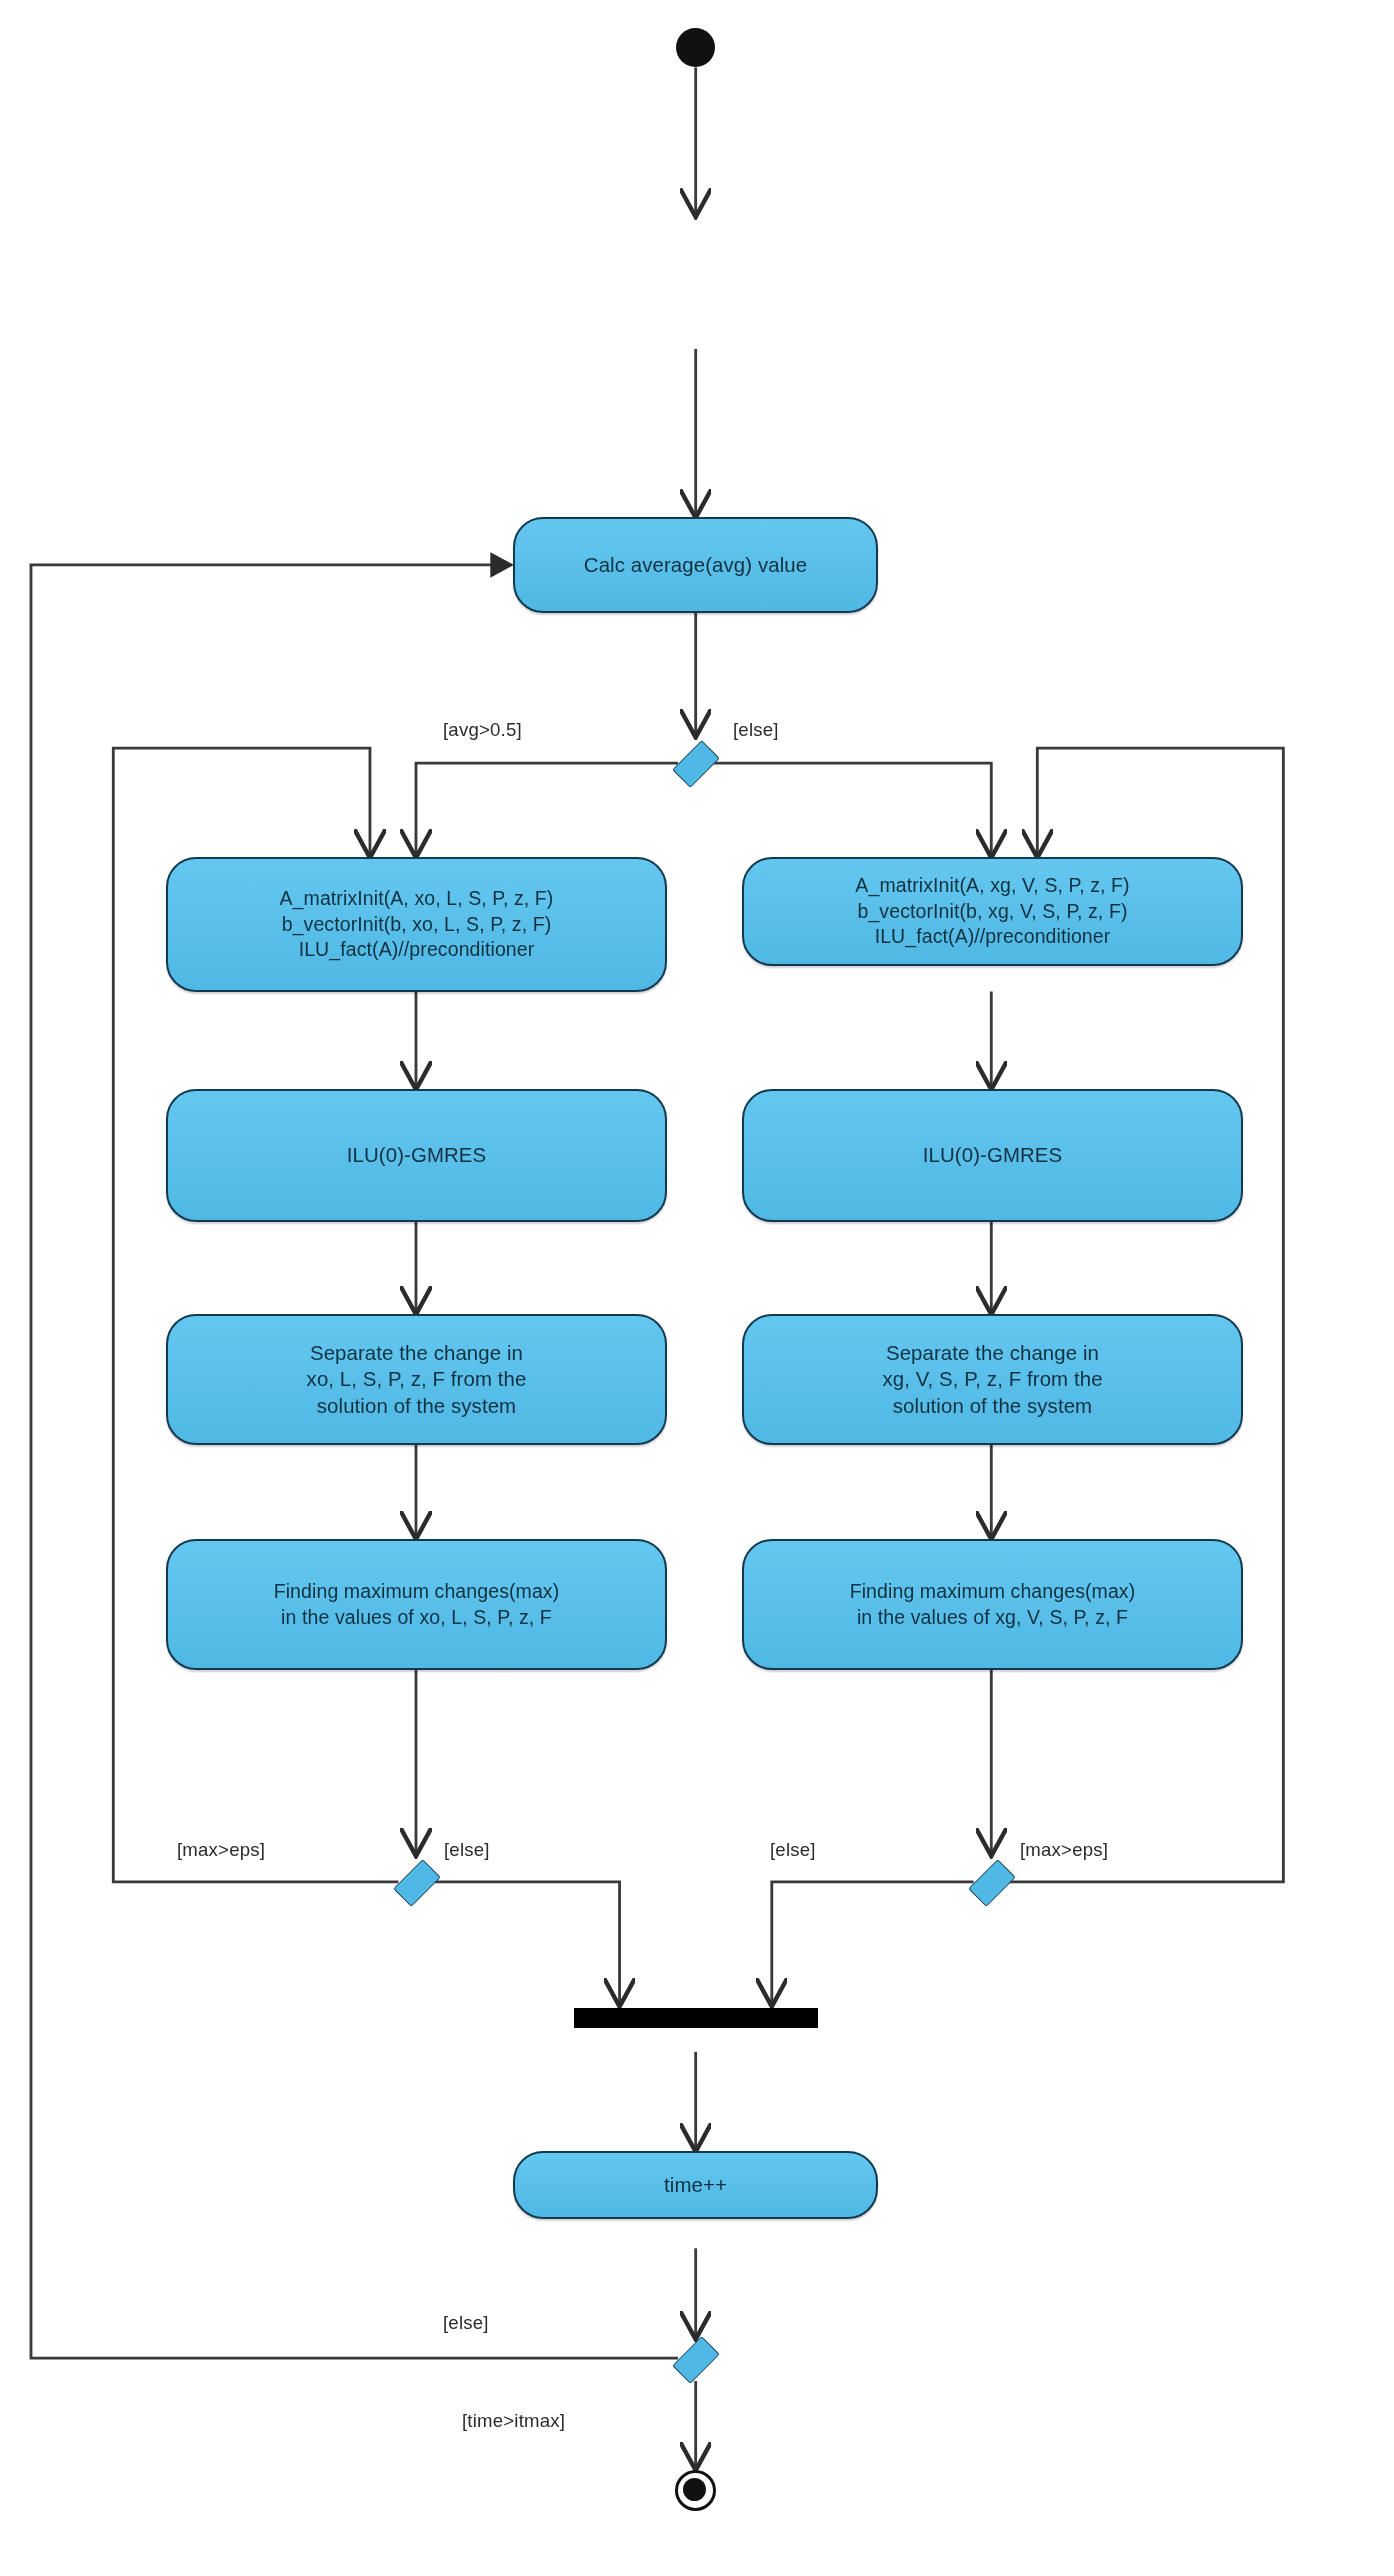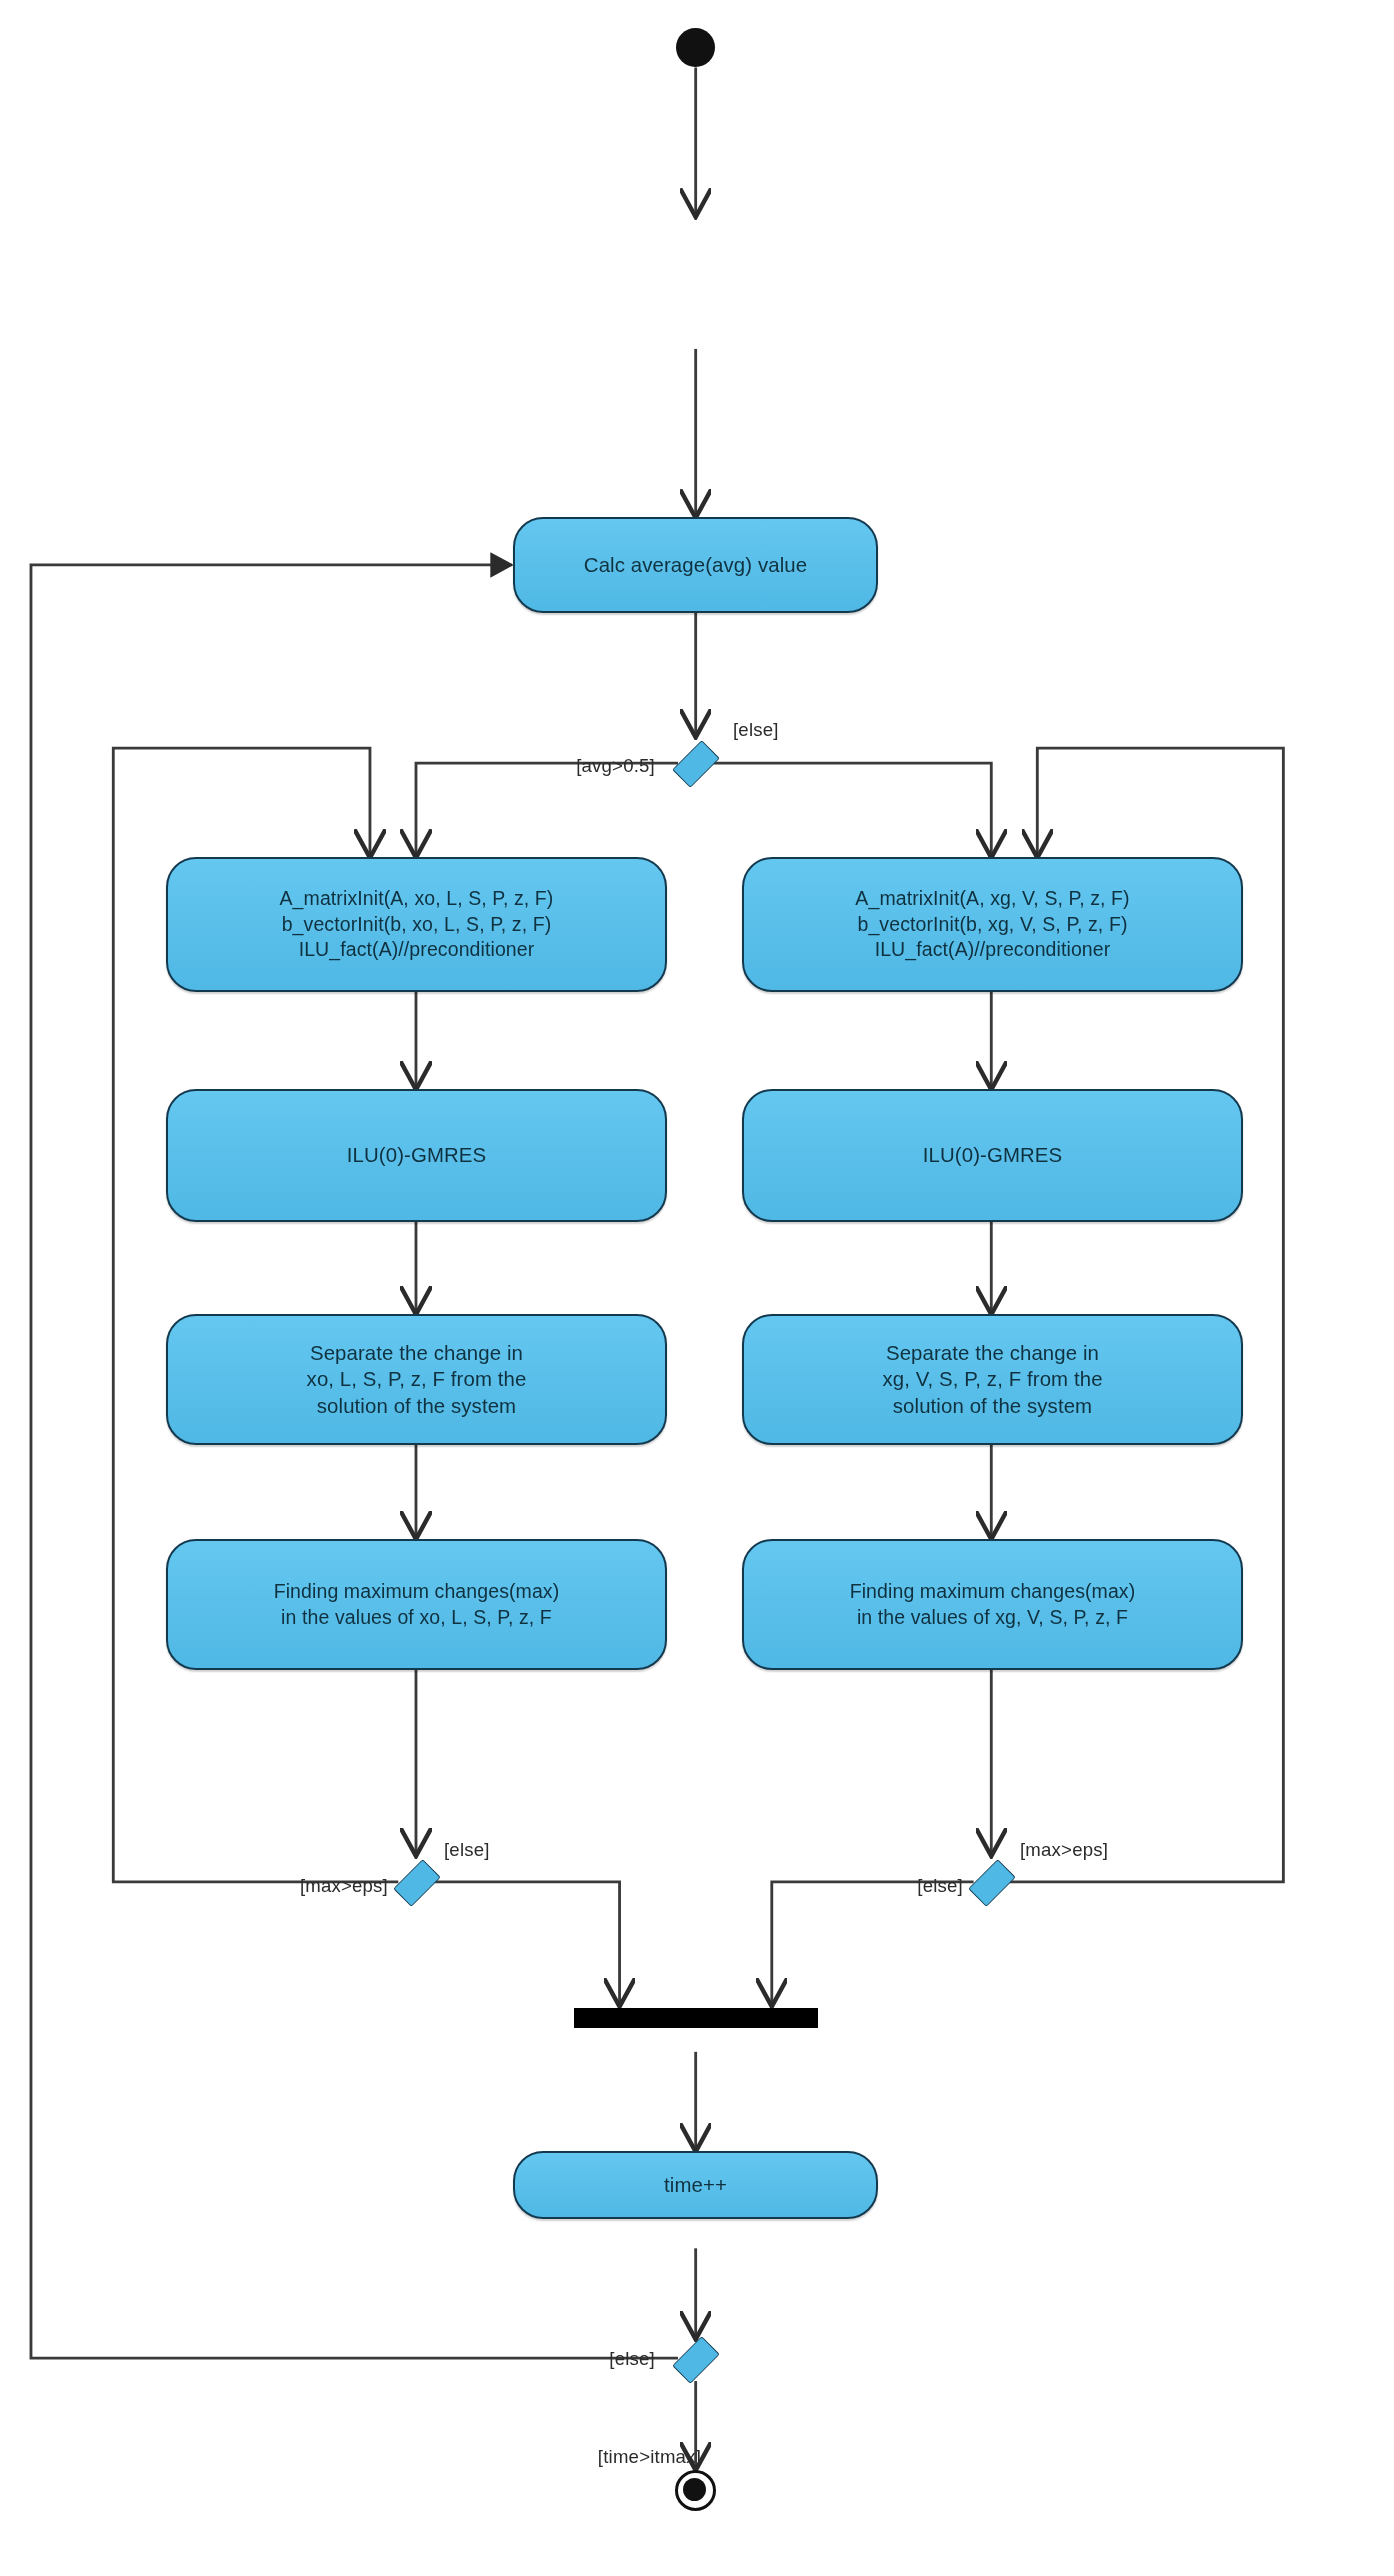--- a/index.html
+++ b/index.html
@@ -101,21 +101,21 @@
     border: 0.9px solid #000000;
   }
 
   .guard {
     position: absolute;
     font-size: 18.6px;
     color: #2b2b2b;
     white-space: nowrap;
     letter-spacing: 0.2px;
   }
-  .guard.right-align { text-align: right; margin-top: 36px; }
+  .guard.right-align { text-align: left; }
 </style>
 </head>
 <body>
 
 <div id="canvas">
 
   <svg id="edges" viewBox="0 0 1575 2910" xmlns="http://www.w3.org/2000/svg">
     <defs>
       <marker id="arrow" viewBox="0 0 12 12" refX="10" refY="6" markerWidth="11" markerHeight="11" orient="auto-start-reverse">
         <path d="M 0 0 L 11 6 L 0 12" fill="none" stroke="#2b2b2b" stroke-width="1.7"></path>
@@ -198,21 +198,21 @@
     <span class="lines">Finding maximum changes(max)
 in the values of xo, L, S, P, z, F</span>
   </div>
 
   <div class="decision-wrap" style="left:396px; top:1862px;">
     <div class="decision"></div>
   </div>
   <div class="guard right-align" style="left:177px; top:1839px; width:211px;">[max&gt;eps]</div>
   <div class="guard" style="left:444px; top:1839px;">[else]</div>
 
-  <div class="node activity" style="left:742px; top:857px; width:501px; height:135px; font-size:19.5px;">
+  <div class="node activity" style="left:742px; top:857px; width:501px; height:109px; font-size:19.5px;">
     <span class="lines">A_matrixInit(A, xg, V, S, P, z, F)
 b_vectorInit(b, xg, V, S, P, z, F)
 ILU_fact(A)//preconditioner</span>
   </div>
 
   <div class="node activity" style="left:742px; top:1089px; width:501px; height:133px;">
     <span class="lines">ILU(0)-GMRES</span>
   </div>
 
   <div class="node activity" style="left:742px; top:1314px; width:501px; height:131px;">

